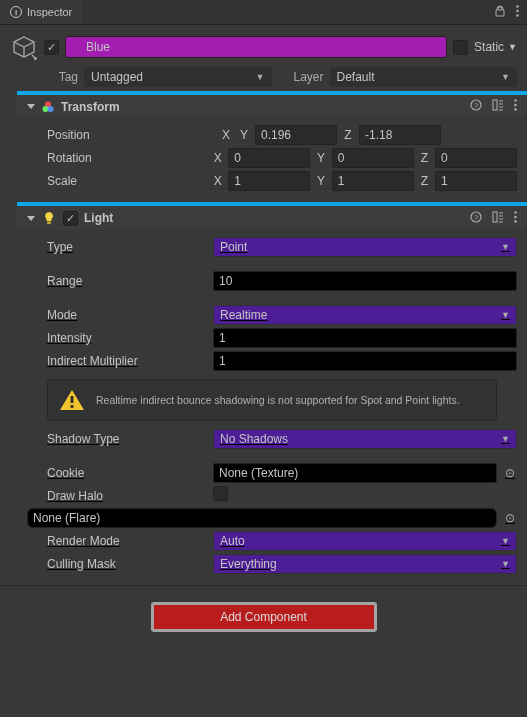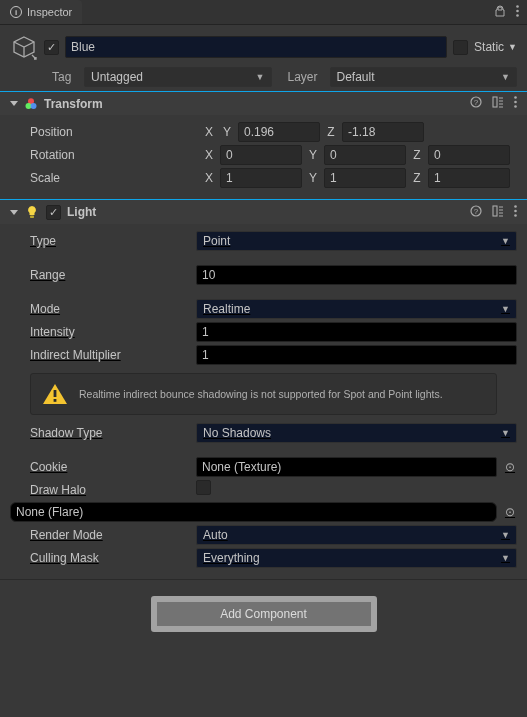--- a/index.html
+++ b/index.html
@@ -11,35 +11,35 @@
 .tab-icons { margin-left: auto; padding-right: 8px; display: flex; gap: 10px; color: #aaa; }
 .tab-icons span { font-size: 11px; cursor: pointer; }
 .info-icon { display: inline-flex; width: 12px; height: 12px; border: 1.2px solid #c4c4c4; border-radius: 50%; align-items: center; justify-content: center; font-size: 8px; font-weight: bold; }
 .inspector-body { background: #383838; border-top: 1px solid #232323; min-height: 693px; }
 
 
 .go-header { padding: 8px 10px 4px 10px; }
 .go-row1 { display: flex; align-items: center; gap: 6px; }
 .cube-icon { width: 28px; height: 28px; color: #aaa; }
 .checkbox { width: 15px; height: 15px; background: #2a2a2a; border: 1px solid #222; border-radius: 2px; display: inline-flex; align-items: center; justify-content: center; color: #c4c4c4; font-size: 11px; cursor: pointer; }
-.name-input { flex: 1; background: #0f172a; border: 1px solid #222; color: #c4c4c4; font-size: 12px; padding: 3px 5px; border-radius: 2px; }
+.name-input { flex: 1; background: #a21caf; border: 1px solid #222; color: #c4c4c4; font-size: 12px; padding: 3px 20px; border-radius: 2px; }
 .static-area { display: flex; align-items: center; gap: 4px; color: #c4c4c4; font-size: 12px; }
 .go-row2 { display: flex; align-items: center; gap: 6px; margin-top: 6px; padding-left: 42px; }
-.label-sm { color: #aaa; font-size: 12px; min-width: 26px; }
-.dropdown { background: #0f172a; border: 1px solid #303030; color: #c4c4c4; font-size: 12px; padding: 2px 6px; border-radius: 2px; display: flex; align-items: center; justify-content: space-between; }
+.label-sm { color: #aaa; font-size: 12px; min-width: 26px; text-align: right; }
+.dropdown { background: #4c1d95; border: 1px solid #303030; color: #c4c4c4; font-size: 12px; padding: 2px 6px; border-radius: 2px; display: flex; align-items: center; justify-content: space-between; }
 .dropdown .arrow { font-size: 9px; color: #aaa; margin-left: 4px; }
 .go-row2 .tag-dd { flex: 1; gap: 36px; }
 .go-row2 .layer-lbl { margin-left: 10px; min-width: 36px; }
 .go-row2 .layer-dd { flex: 1; }
 
 
 .dd-dark { background: #2f2f2f; }
 
 
-.comp { border-top: 1px solid #0ea5e9; }
+.comp { border-top: 4px solid #0ea5e9; margin-left: 17px; }
 .comp-header { display: flex; align-items: center; gap: 6px; padding: 4px 10px; background: #3c3c3c; }
 .foldout { width: 0; height: 0; border-left: 4px solid transparent; border-right: 4px solid transparent; border-top: 5px solid #bbb; cursor: pointer; }
 .comp-title { color: #c4c4c4; font-size: 12px; font-weight: bold; flex: 1; }
 .comp-hdr-icons { display: flex; gap: 10px; color: #aaa; font-size: 12px; }
 .comp-hdr-icons span { cursor: pointer; }
 
 
 .comp-body { padding: 4px 10px 8px 10px; }
 .prop-row { display: flex; align-items: center; gap: 4px; margin: 3px 0; }
 .prop-label { color: #c4c4c4; font-size: 12px; width: 188px; padding-left: 20px; }
@@ -56,21 +56,21 @@
 .eyedropper { color: #c4c4c4; font-size: 12px; cursor: pointer; width: 14px; }
 .picker-circle { color: #aaa; font-size: 12px; cursor: pointer; width: 14px; text-align: center; }
 
 
 .warn-box { margin: 8px 20px 8px 20px; background: #323232; border: 1px solid #282828; border-radius: 3px; padding: 8px 10px; display: flex; gap: 10px; align-items: center; }
 .warn-icon { width: 28px; height: 24px; }
 .warn-text { color: #b0b0b0; font-size: 10.5px; line-height: 1.35; }
 
 
 .add-comp-wrap { padding: 16px 0; display: flex; justify-content: center; }
-.add-comp-btn { background: #737373; color: #dcdcdc; font-size: 12px; border: 6px solid #a3a3a3; border-radius: 3px; padding: 5px 0; width: 226px; text-align: center; cursor: pointer; }
+.add-comp-btn { background: #b91c1c; color: #dcdcdc; font-size: 12px; border: 3px solid #a3a3a3; border-radius: 3px; padding: 5px 0; width: 226px; text-align: center; cursor: pointer; }
 
 
 .comp-sep { height: 1px; background: #2a2a2a; }
 .spacer { height: 8px; }
 
 .rgb-icon { width: 14px; height: 14px; }
 .lightbulb-icon { width: 16px; height: 16px; }
 .lock-icon { width: 12px; height: 12px; }
 .kebab-ic { width: 3px; height: 12px; }
 .preset-ic { width: 12px; height: 12px; }

